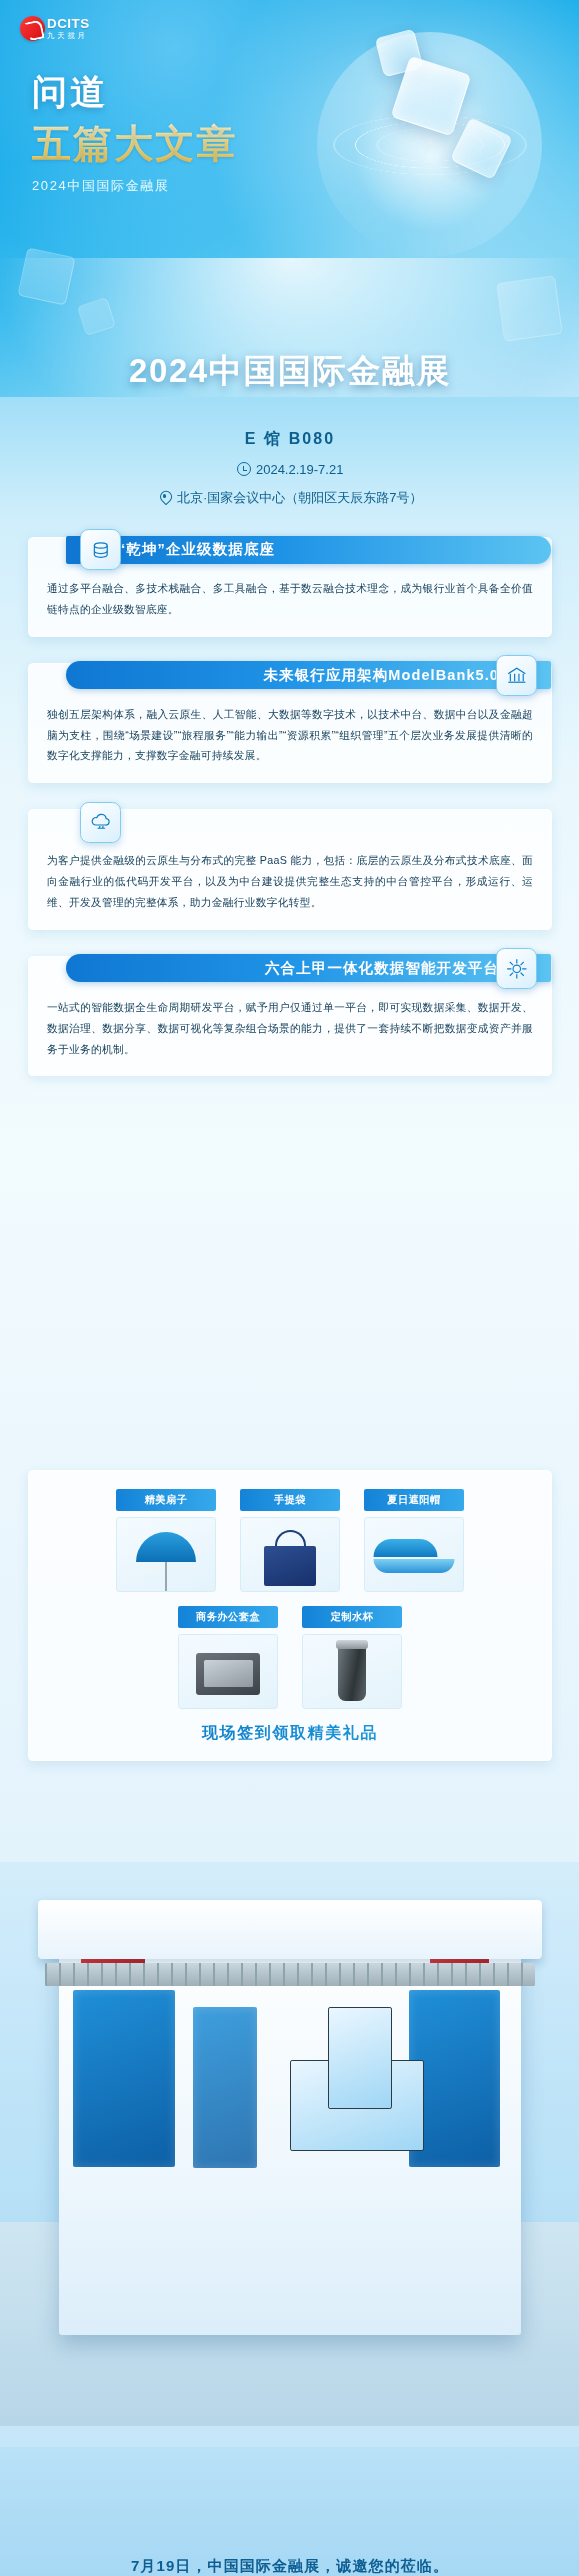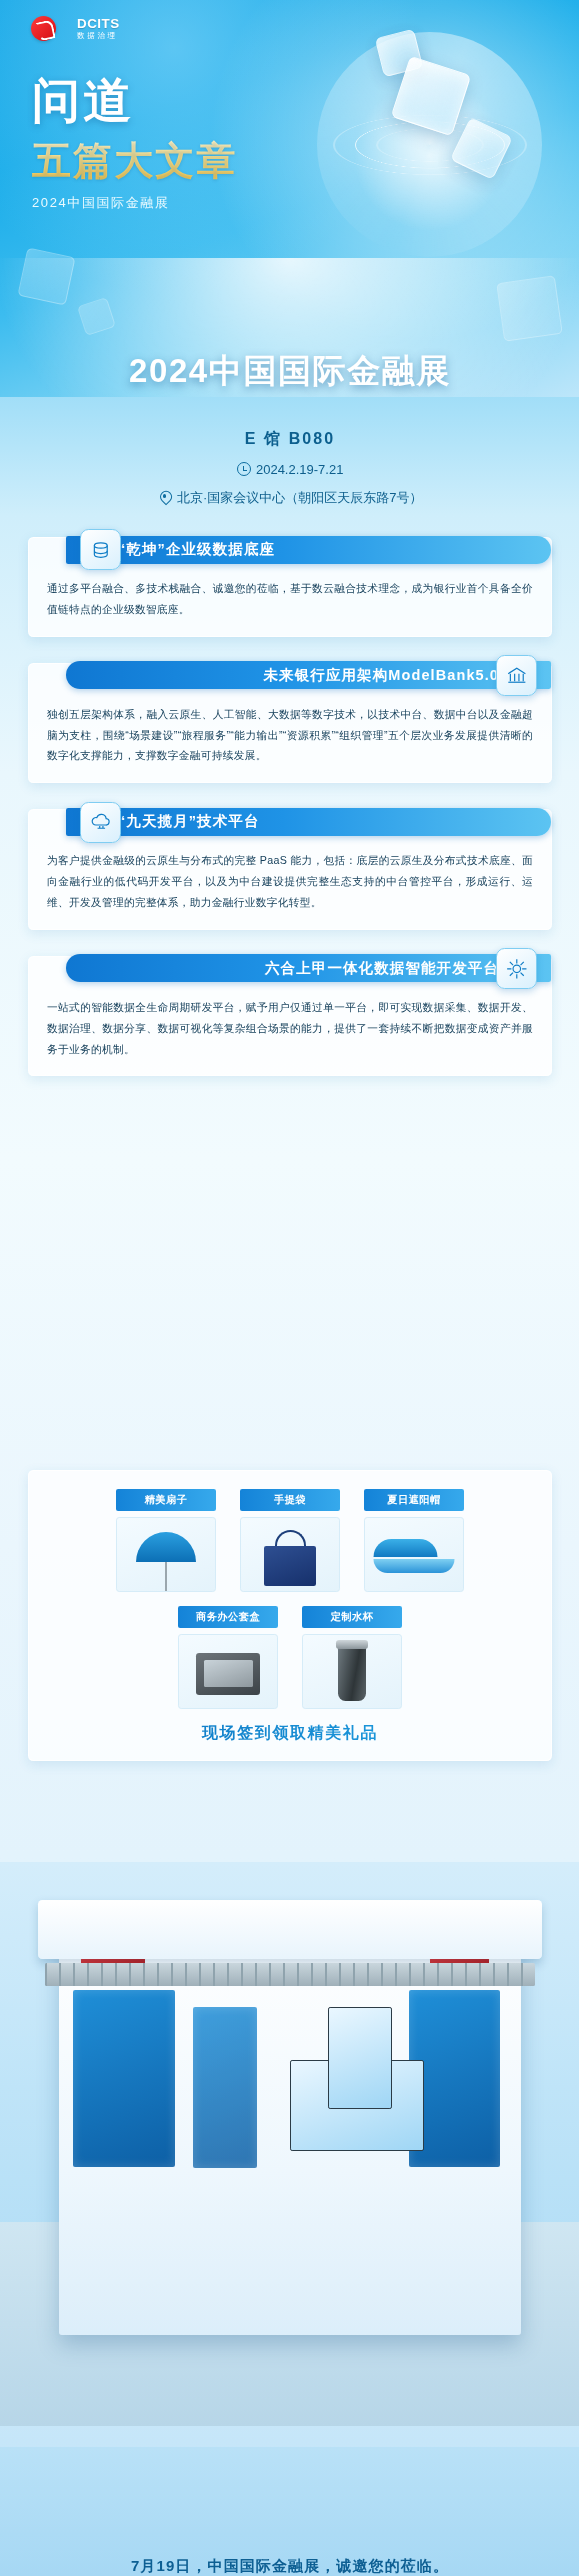--- a/index.html
+++ b/index.html
@@ -36,22 +36,22 @@
       linear-gradient(160deg,#12a6e6 0%, #19ace9 28%, #3cbcef 52%, #79d2f4 74%, #bde6fa 100%);
     overflow: hidden;
   }
   .hero:after{
     content:"";
     position:absolute; left:-10%; bottom:-35%;
     width:120%; height:70%;
     background: radial-gradient(ellipse at 50% 0%, rgba(255,255,255,0.85) 0%, rgba(255,255,255,0) 60%);
   }
   .logo {
-    position: absolute; top: 16px; left: 31px;
-    display: flex; align-items: center; gap: 21px;
+    position: absolute; top: 16px; left: 20px;
+    display: flex; align-items: center; gap: 2px;
     z-index: 5;
   }
   .logo-mark {
     width: 25px; height: 25px; border-radius: 50%;
     background: linear-gradient(135deg,#ff3b3b,#d40c12);
     position: relative; flex: none;
     box-shadow: 0 1.1px 3.2px rgba(0,0,0,.18);
   }
   .logo-mark:before{
     content:""; position:absolute; left:5.9px; top:4.8px;
@@ -91,21 +91,21 @@
     border: 1.1px solid rgba(255,255,255,.9);
     border-radius: 6.4px;
     transform: rotate(18deg);
     box-shadow: 0 5.4px 16px rgba(0,80,140,.25), inset 0 0 16px rgba(255,255,255,.7);
   }
   .hero-cube.c2{ right:161px; top:33px; width:40px; height:40px; transform: rotate(-14deg); opacity:.85;}
   .hero-cube.c3{ right:75px; top:125px; width:47px; height:47px; transform: rotate(26deg); opacity:.8;}
 
   .hero-title { position: absolute; left: 32px; top: 69px; z-index: 4; }
   .ht-line1 {
-    font-size: 48px; font-weight: bold; color: #ffffff;
+    font-size: 35px; font-weight: bold; color: #ffffff;
     letter-spacing: 3.2px;
     text-shadow: 0 2.1px 7.5px rgba(0,70,130,.35);
     font-family: "Liberation Serif", "DejaVu Serif", serif;
   }
   .ht-line2 {
     font-size: 39px; font-weight: bold;
     letter-spacing: 2.1px;
     background: linear-gradient(180deg,#fff7d8 0%, #ffe48a 45%, #f7c13d 100%);
     -webkit-background-clip: text; background-clip: text; color: transparent;
     margin-top: 1.1px;
@@ -322,21 +322,21 @@
 
   <div class="hero">
     <div class="ice" style="left:21.5px;top:252px;width:49px;height:49px;opacity:.5;"></div>
     <div class="ice" style="left:81px;top:301px;width:31px;height:31px;opacity:.4;transform:rotate(-18deg);"></div>
     <div class="ice" style="right:21.5px;top:279px;width:59px;height:59px;opacity:.45;transform:rotate(-8deg);"></div>
 
     <div class="logo">
       <div class="logo-mark"></div>
       <div class="logo-text">
         <div class="en">DCITS</div>
-        <div class="cn">数据治理</div>
+        <div class="cn">九天揽月</div>
       </div>
     </div>
 
     <div class="hero-rings">
       <div class="ring r1"></div>
       <div class="ring r2"></div>
       <div class="ring r3"></div>
     </div>
     <div class="hero-cube c2"></div>
     <div class="hero-cube"></div>
@@ -371,44 +371,41 @@
           <span class="card-title">“乾坤”企业级数据底座</span>
         </div>
         <div class="badge">
           <svg width="23.6" height="23.6" viewBox="0 0 44 44" fill="none" stroke="#0e7cc6" stroke-width="2.2">
             <ellipse cx="22" cy="14" rx="12" ry="5"></ellipse>
             <path d="M10 14v10c0 2.8 5.4 5 12 5s12-2.2 12-5V14"></path>
             <path d="M10 24v7c0 2.8 5.4 5 12 5s12-2.2 12-5v-7"></path>
           </svg>
         </div>
       </div>
-      <div class="card-text">通过多平台融合、多技术栈融合、诚邀您的莅临，基于数云融合技术理念，成为银行业首个具备全价值链特点的企业级数智底座。</div>
+      <div class="card-text">通过多平台融合、多技术栈融合、多工具融合，基于数云融合技术理念，成为银行业首个具备全价值链特点的企业级数智底座。</div>
     </div>
 
     <div class="card">
       <div class="card-head">
         <div class="card-bar rev">
           <span class="card-title">未来银行应用架构ModelBank5.0</span>
         </div>
         <div class="badge right">
           <svg width="23.6" height="23.6" viewBox="0 0 44 44" fill="none" stroke="#0e7cc6" stroke-width="2.2">
             <path d="M6 18L22 8l16 10"></path>
             <path d="M10 18v14M18 18v14M26 18v14M34 18v14"></path>
             <path d="M6 34h32"></path>
           </svg>
         </div>
       </div>
       <div class="card-text">独创五层架构体系，融入云原生、人工智能、大数据等数字技术，以技术中台、数据中台以及金融超脑为支柱，围绕“场景建设”“旅程服务”“能力输出”“资源积累”“组织管理”五个层次业务发展提供清晰的数字化支撑能力，支撑数字金融可持续发展。</div>
     </div>
 
     <div class="card">
       <div class="card-head">
-        <div class="card-bar">
-          <span class="card-title">“九天揽月”技术平台</span>
-        </div>
         <div class="badge">
           <svg width="23.6" height="23.6" viewBox="0 0 44 44" fill="none" stroke="#0e7cc6" stroke-width="2.2">
             <path d="M13 28a7 7 0 1 1 1.6-13.8A9 9 0 0 1 32 16a6 6 0 0 1-1 12z"></path>
             <path d="M16 34h14M20 30v4M26 30v4"></path>
           </svg>
         </div>
       </div>
       <div class="card-text">为客户提供金融级的云原生与分布式的完整 PaaS 能力，包括：底层的云原生及分布式技术底座、面向金融行业的低代码开发平台，以及为中台建设提供完整生态支持的中台管控平台，形成运行、运维、开发及管理的完整体系，助力金融行业数字化转型。</div>
     </div>
 

